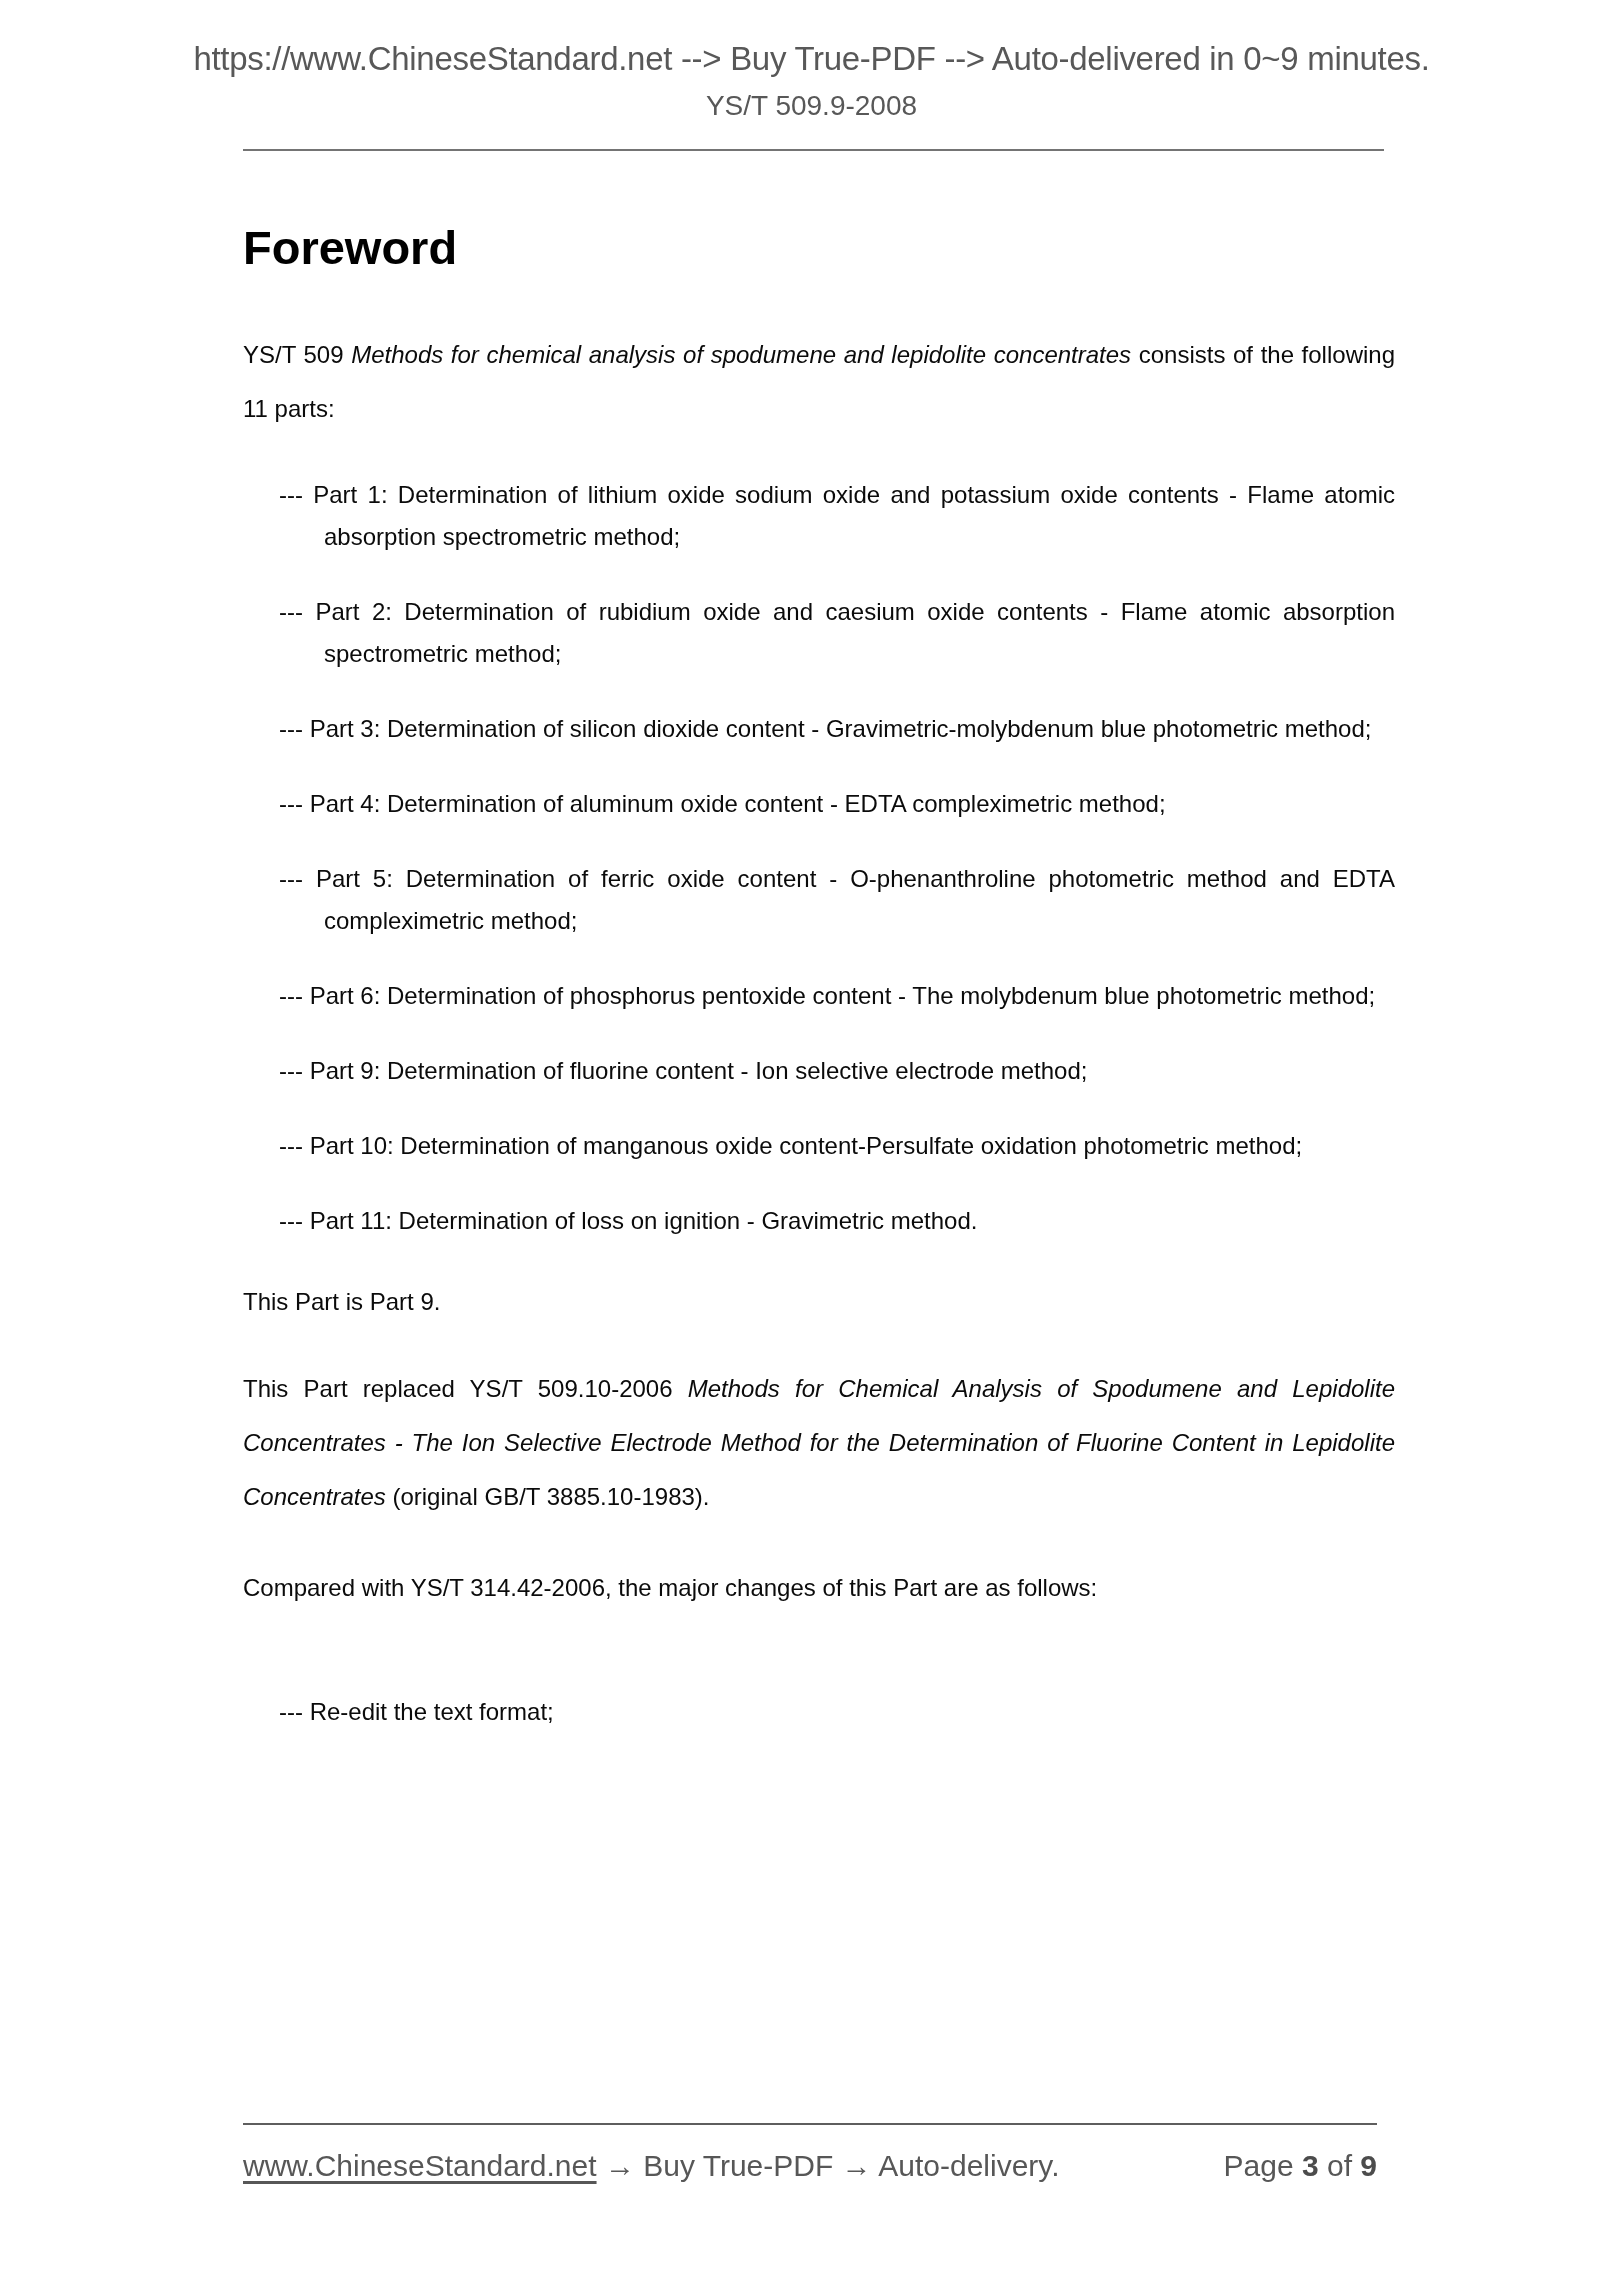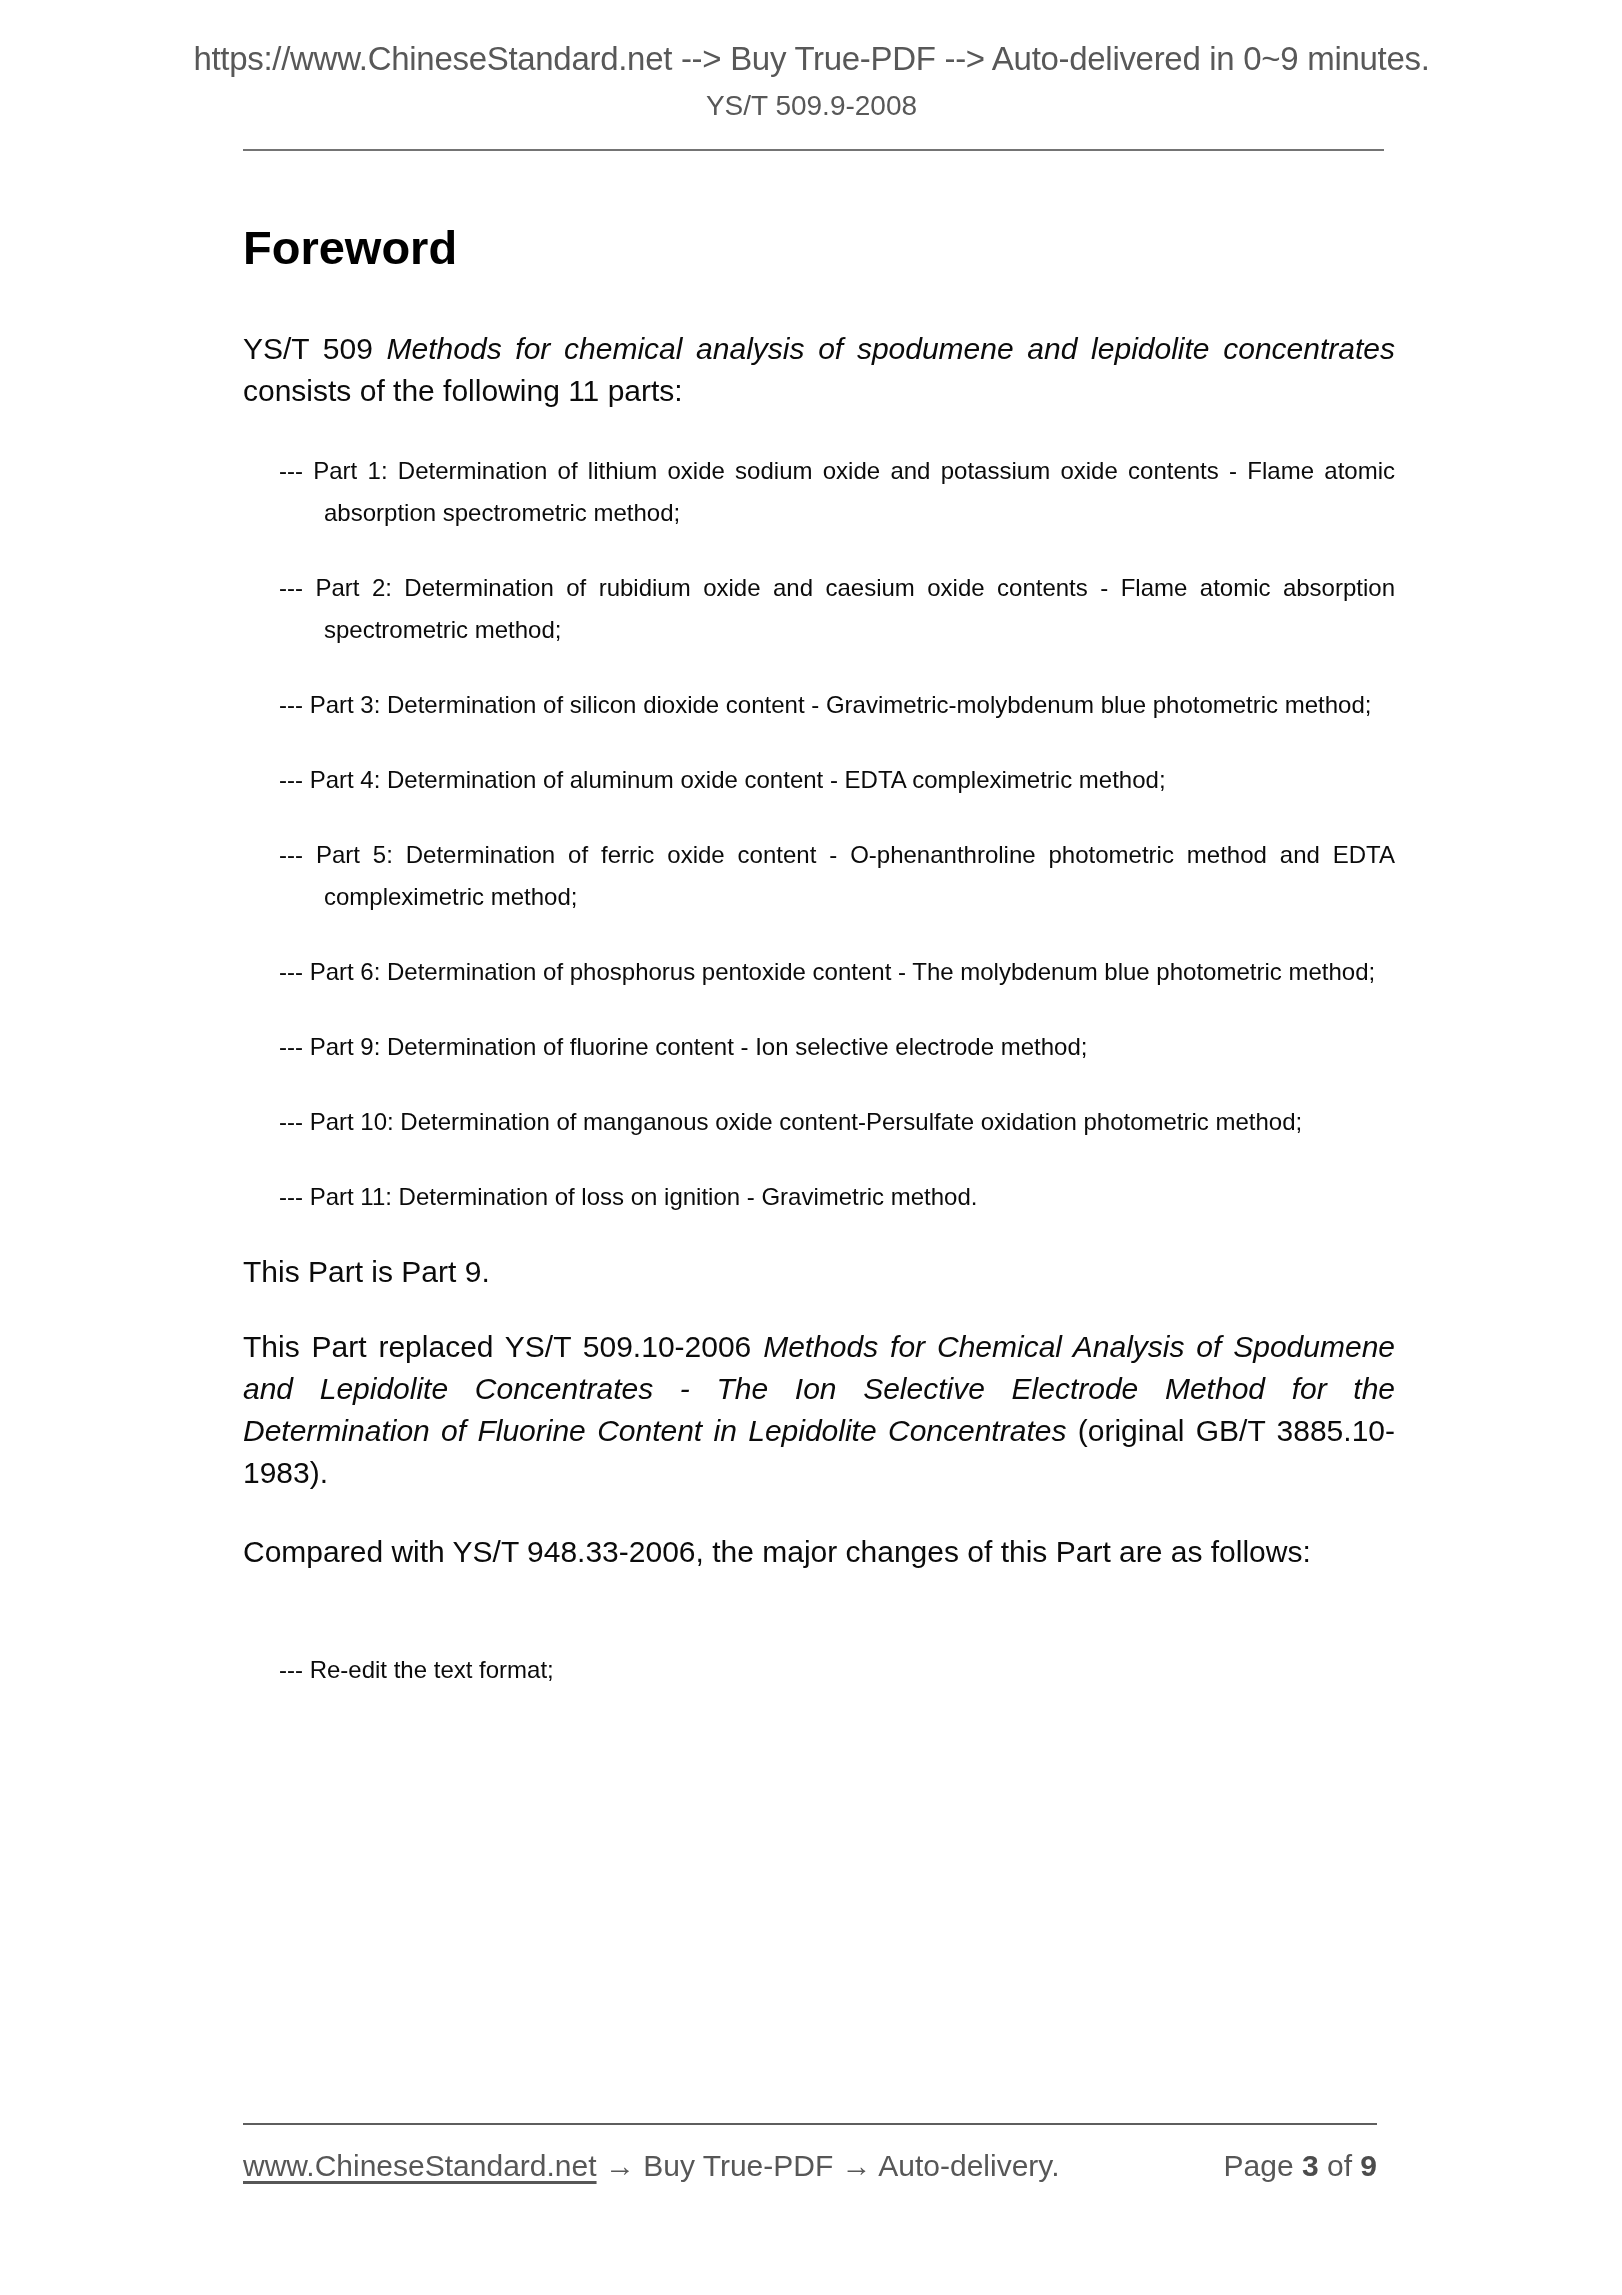--- a/index.html
+++ b/index.html
@@ -46,22 +46,22 @@
   }
   .page-title {
     font-size: 47px;
     line-height: 60px;
     font-weight: bold;
     text-align: left;
     color: #000000;
     margin: 67px 0 0 0;
   }
   .para {
-    font-size: 30px;
-    line-height: 42px;
+    font-size: 24px;
+    line-height: 54px;
     text-align: justify;
     margin: 0;
     letter-spacing: 0;
   }
   .intro {
     margin-top: 50px;
   }
   .doc-list {
     list-style: none;
     margin: 38px 0 0 0;
@@ -157,21 +157,21 @@
       <li class="doc-item">--- Part 6: Determination of phosphorus pentoxide content - The molybdenum blue photometric method;</li>
       <li class="doc-item">--- Part 9: Determination of fluorine content - Ion selective electrode method;</li>
       <li class="doc-item">--- Part 10: Determination of manganous oxide content-Persulfate oxidation photometric method;</li>
       <li class="doc-item">--- Part 11: Determination of loss on ignition - Gravimetric method.</li>
     </ul>
 
     <p class="para statement">This Part is Part 9.</p>
 
     <p class="para replaced"><span>This Part replaced YS/T 509.10-2006 </span><em>Methods for Chemical Analysis of Spodumene and Lepidolite Concentrates - The Ion Selective Electrode Method for the Determination of Fluorine Content in Lepidolite Concentrates</em><span> (original GB/T 3885.10-1983).</span></p>
 
-    <p class="para compared">Compared with YS/T 948.33-2006, the major changes of this Part are as follows:</p>
+    <p class="para compared">Compared with YS/T 314.42-2006, the major changes of this Part are as follows:</p>
 
     <ul class="doc-list changes-list">
       <li class="doc-item">--- Re-edit the text format;</li>
     </ul>
 
   </div>
 
   <div class="footer">
     <hr class="footer-rule">
     <div class="footer-row">

